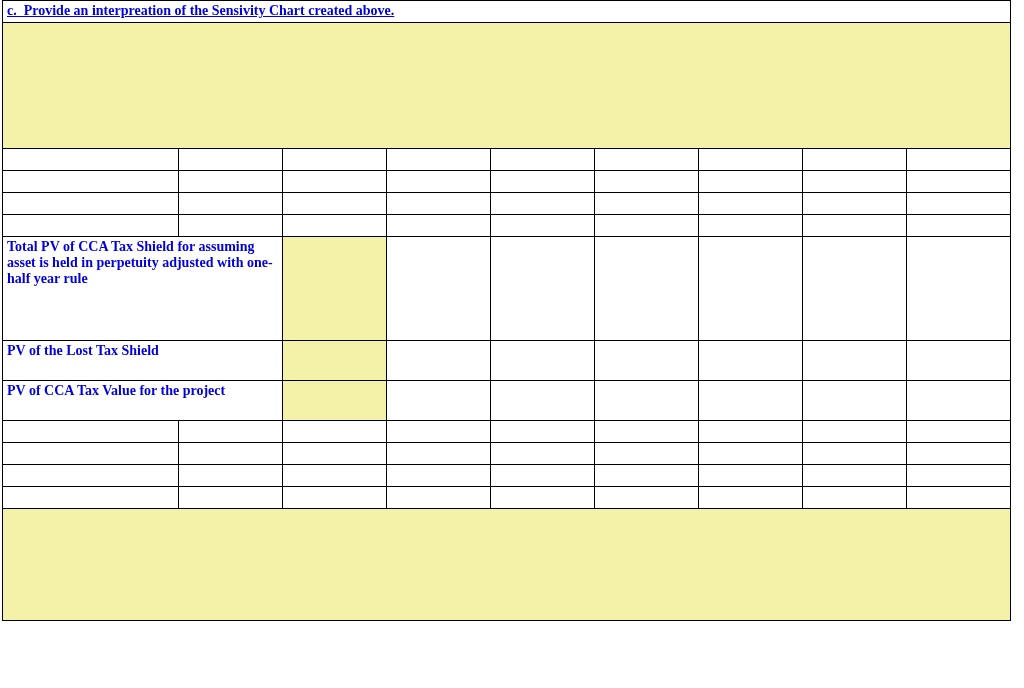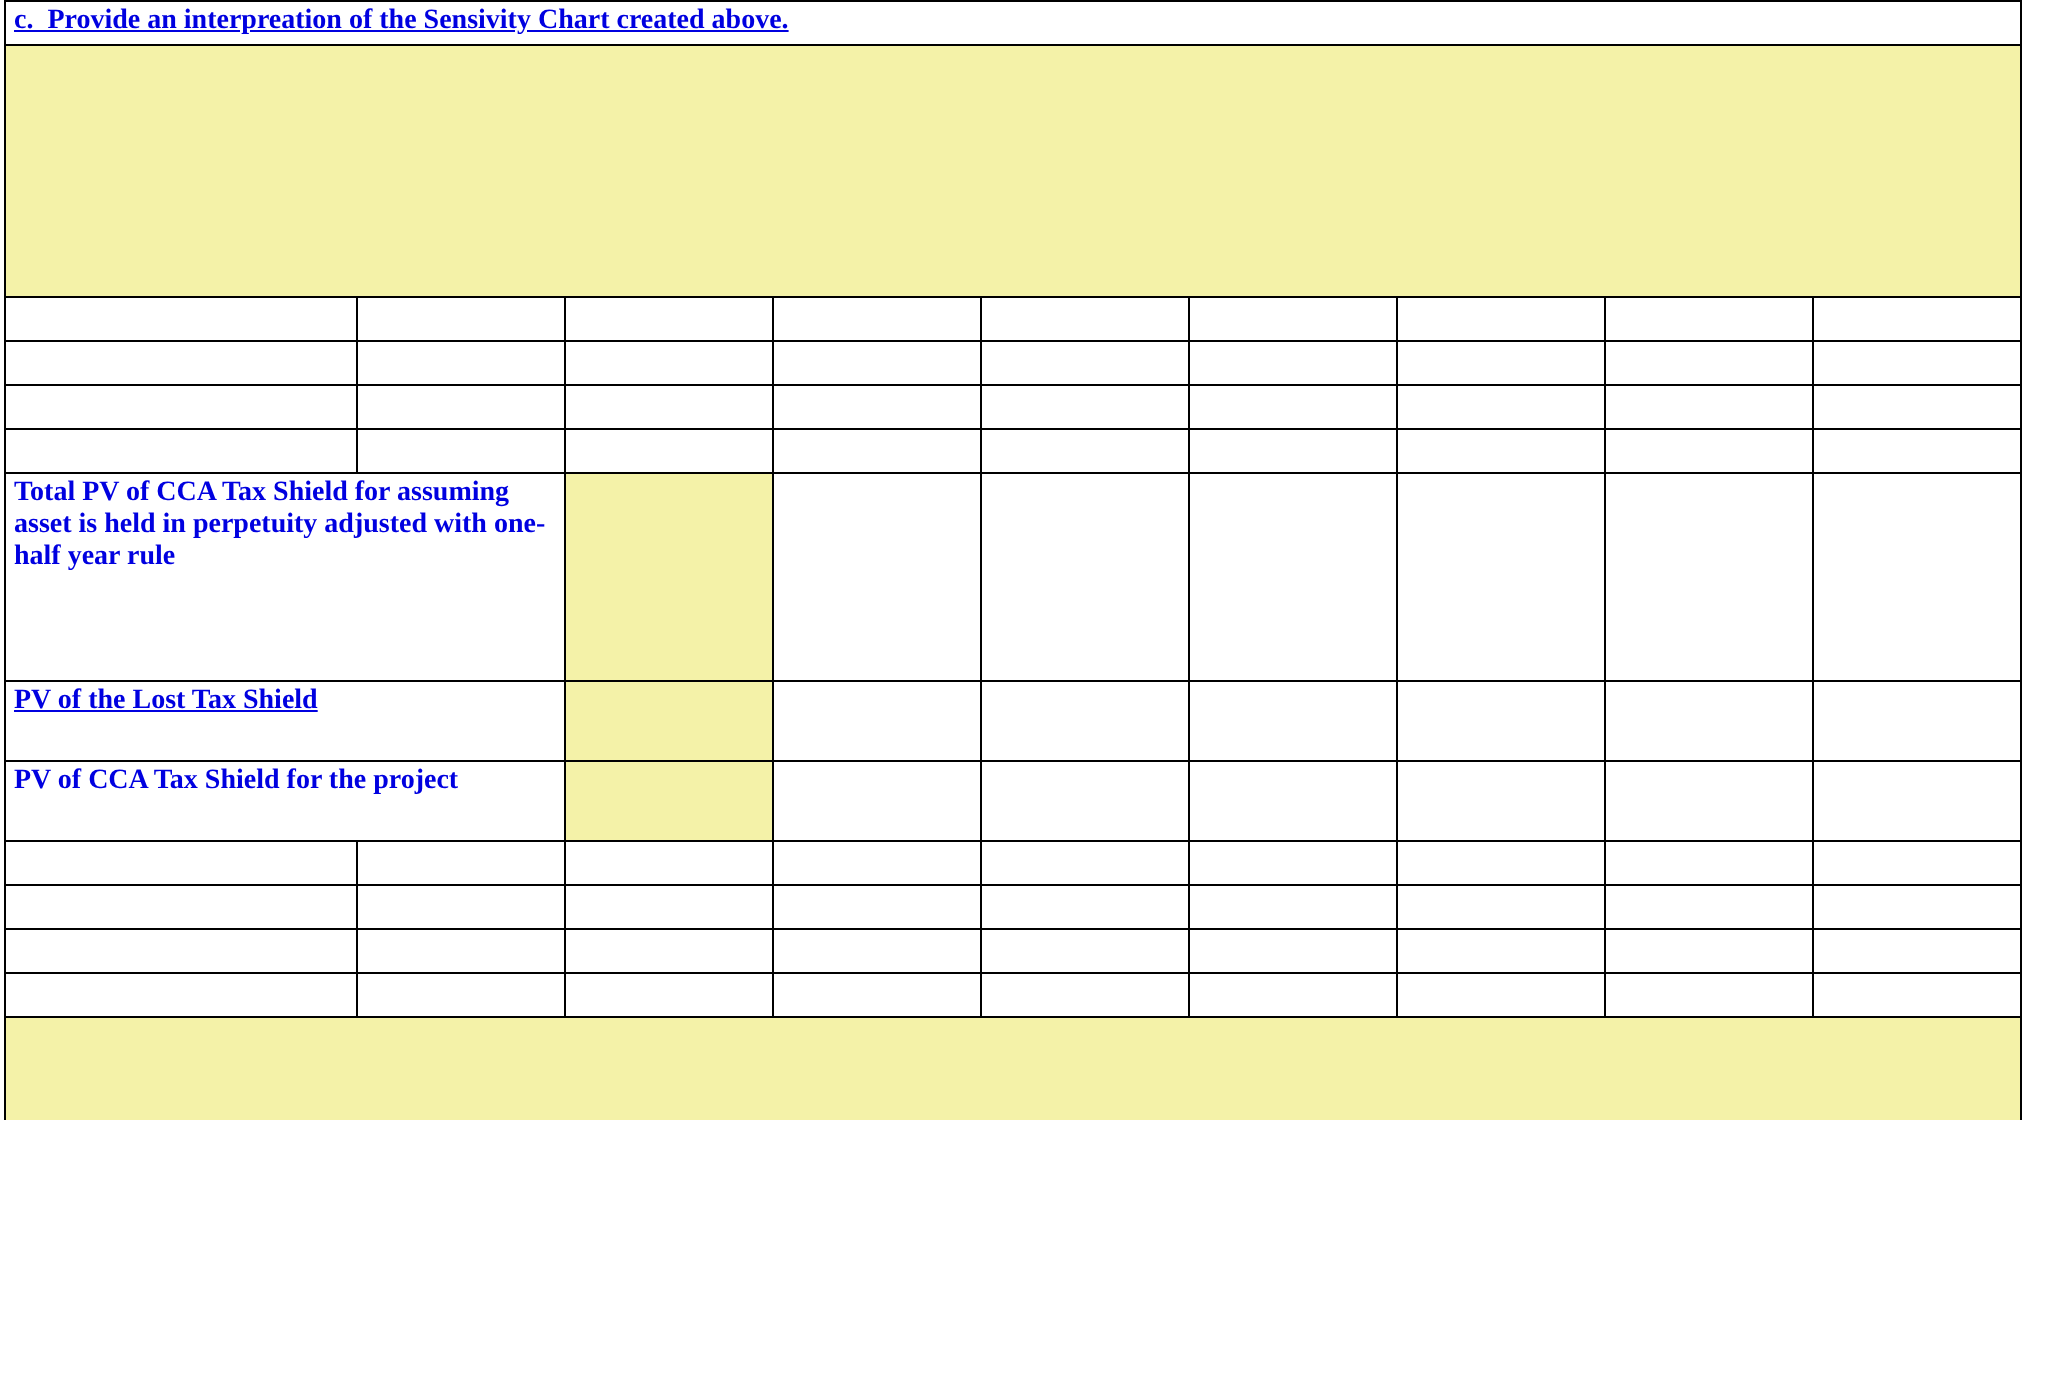--- a/index.html
+++ b/index.html
@@ -5,21 +5,21 @@
   * { box-sizing: border-box; }
   body {
     margin: 0;
     padding: 0;
     font-family: "Times New Roman", Times, serif;
     font-size: 14px;
     background: #ffffff;
   }
   .sheet {
     width: 1024px;
-    height: 560px;
+    height: 688px;
     position: relative;
     background: #ffffff;
   }
   table {
     border-collapse: collapse;
     width: 1008px;
     margin: 0 0 0 2px;
     table-layout: fixed;
   }
   td {
@@ -135,32 +135,32 @@
   <td class="yellow tall"></td>
   <td class="tall"></td>
   <td class="tall"></td>
   <td class="tall"></td>
   <td class="tall"></td>
   <td class="tall"></td>
   <td class="tall"></td>
 </tr>
 
 <tr>
-  <td class="label" style="height:40px;text-decoration:underline;" colspan="2">PV of the Lost Tax Shield</td>
+  <td class="label" style="height:40px;" colspan="2">PV of the Lost Tax Shield</td>
   <td class="yellow" style="height:40px;"></td>
   <td style="height:40px;"></td>
   <td style="height:40px;"></td>
   <td style="height:40px;"></td>
   <td style="height:40px;"></td>
   <td style="height:40px;"></td>
   <td style="height:40px;"></td>
 </tr>
 
 <tr>
-  <td class="label" style="height:40px;" colspan="2">PV of CCA Tax Shield for the project</td>
+  <td class="label" style="height:40px;" colspan="2">PV of CCA Tax Value for the project</td>
   <td class="yellow" style="height:40px;"></td>
   <td style="height:40px;"></td>
   <td style="height:40px;"></td>
   <td style="height:40px;"></td>
   <td style="height:40px;"></td>
   <td style="height:40px;"></td>
   <td style="height:40px;"></td>
 </tr>
 
 <tr>

